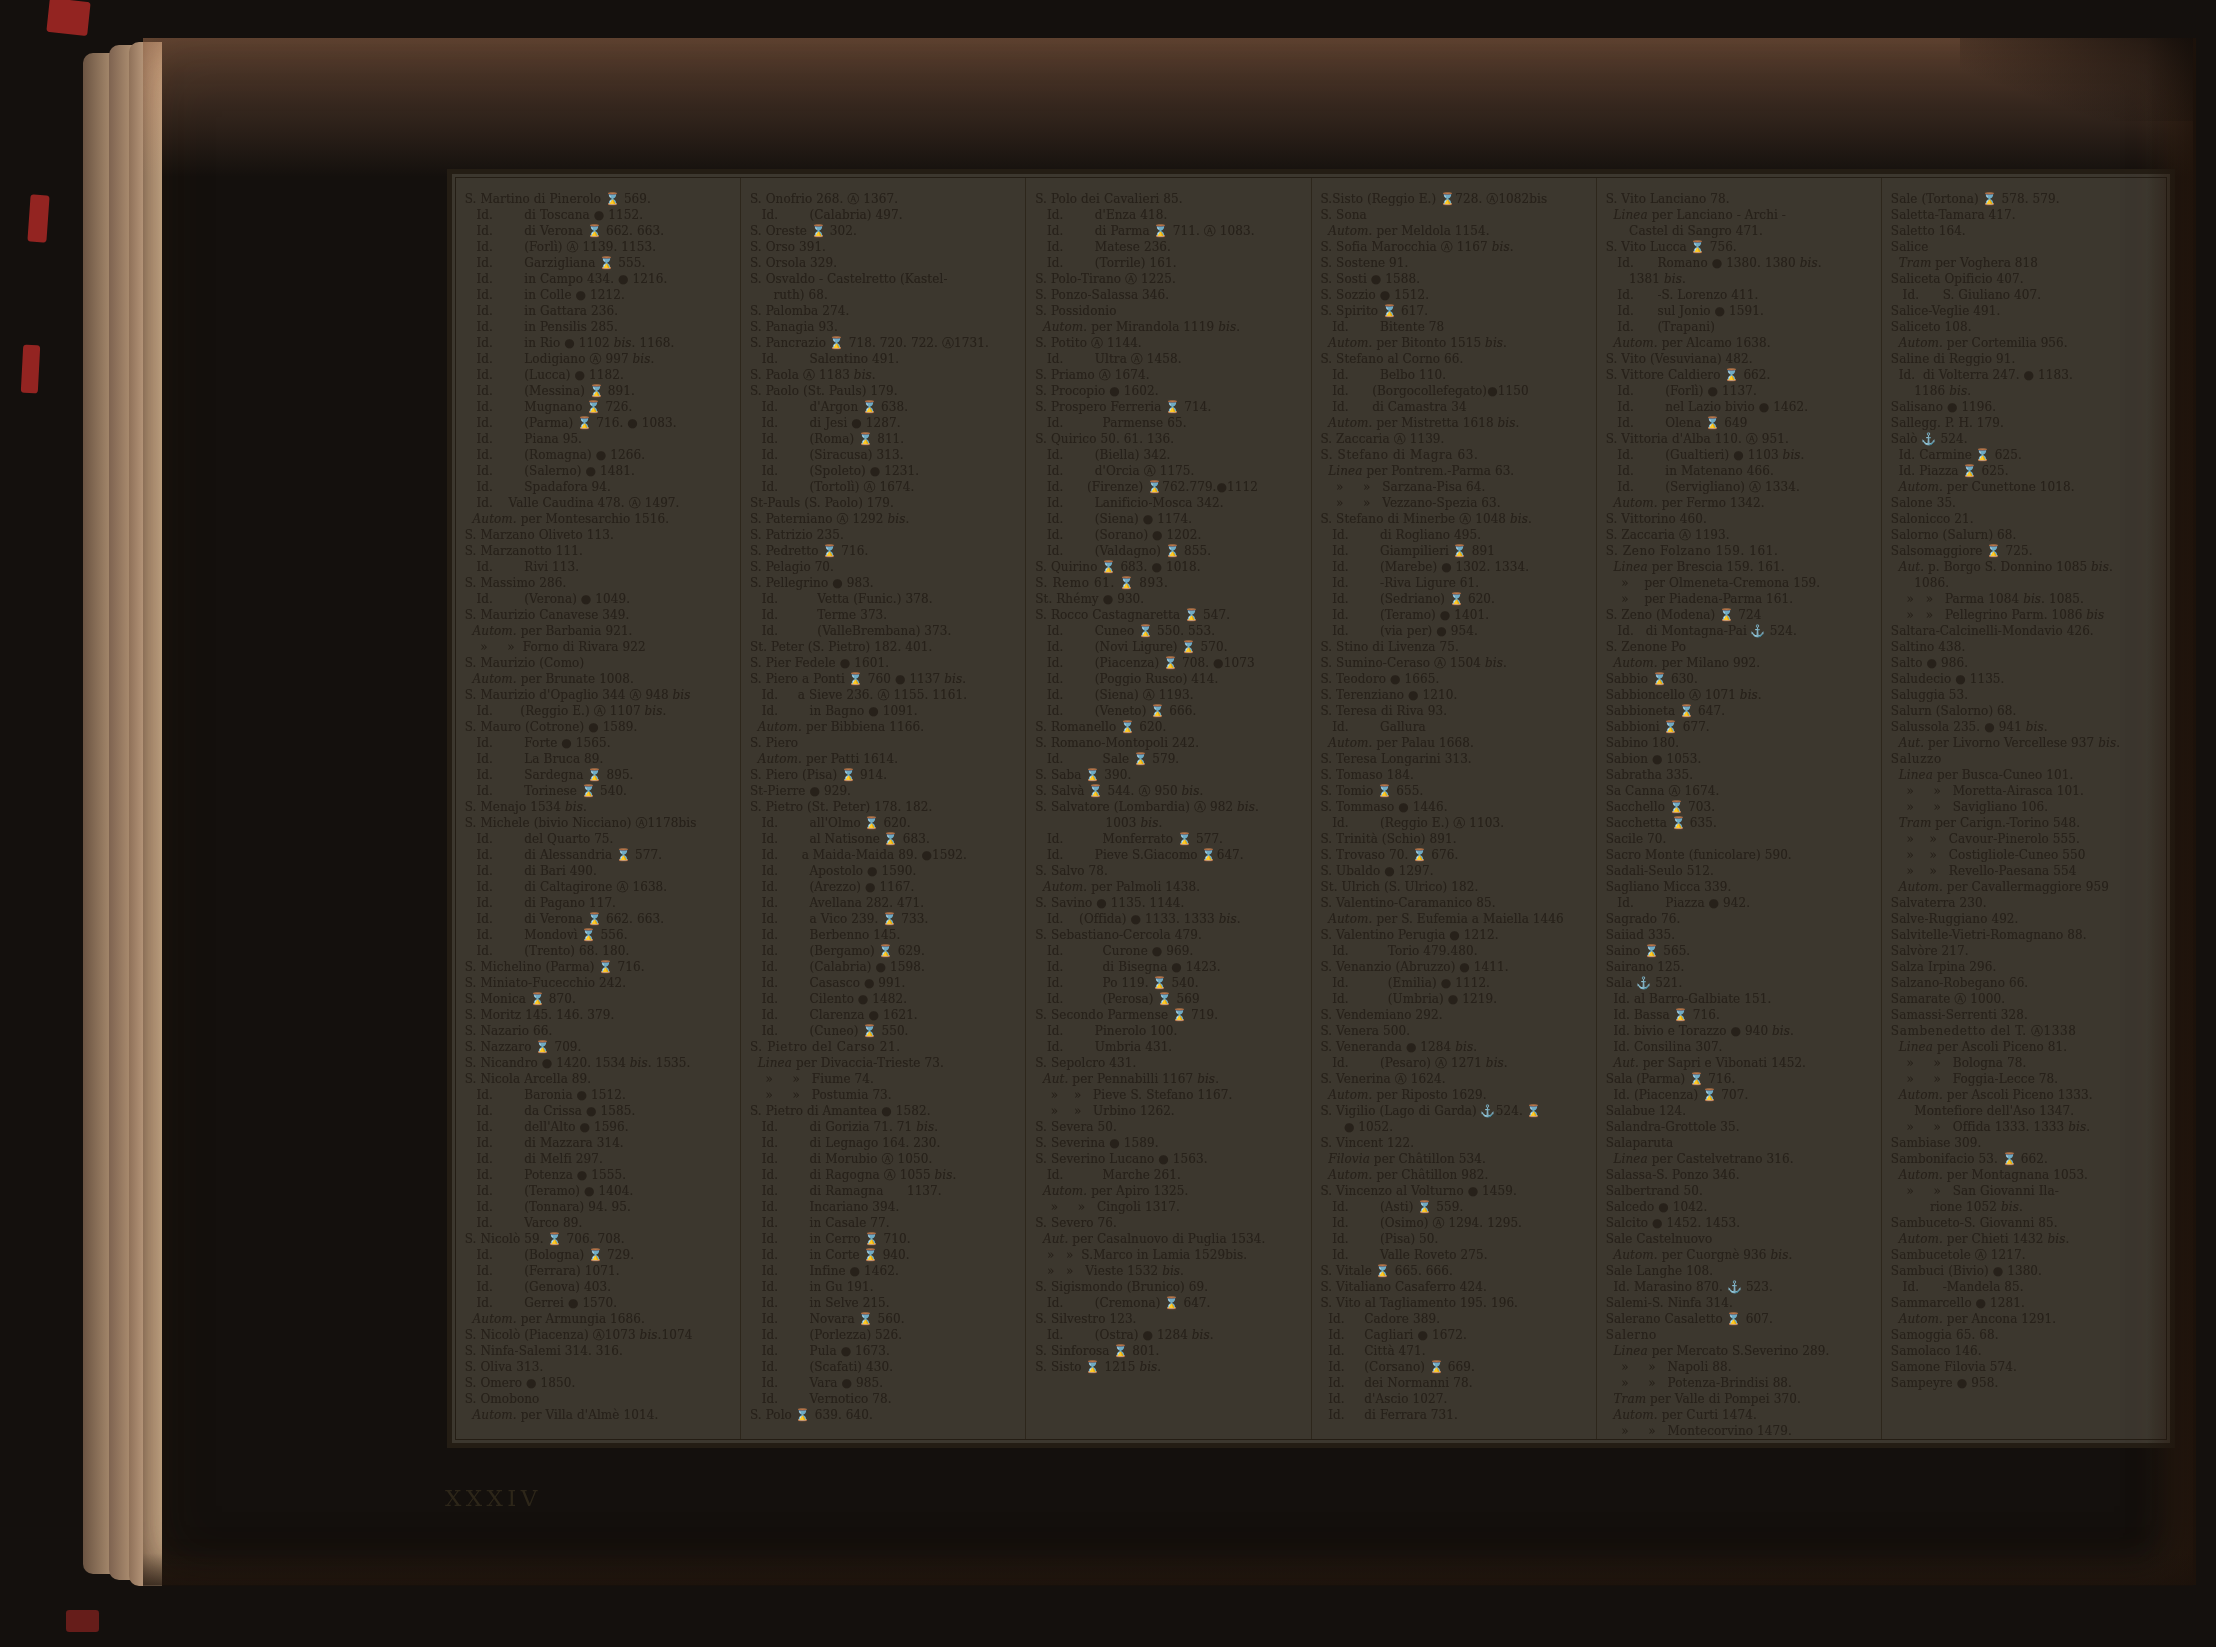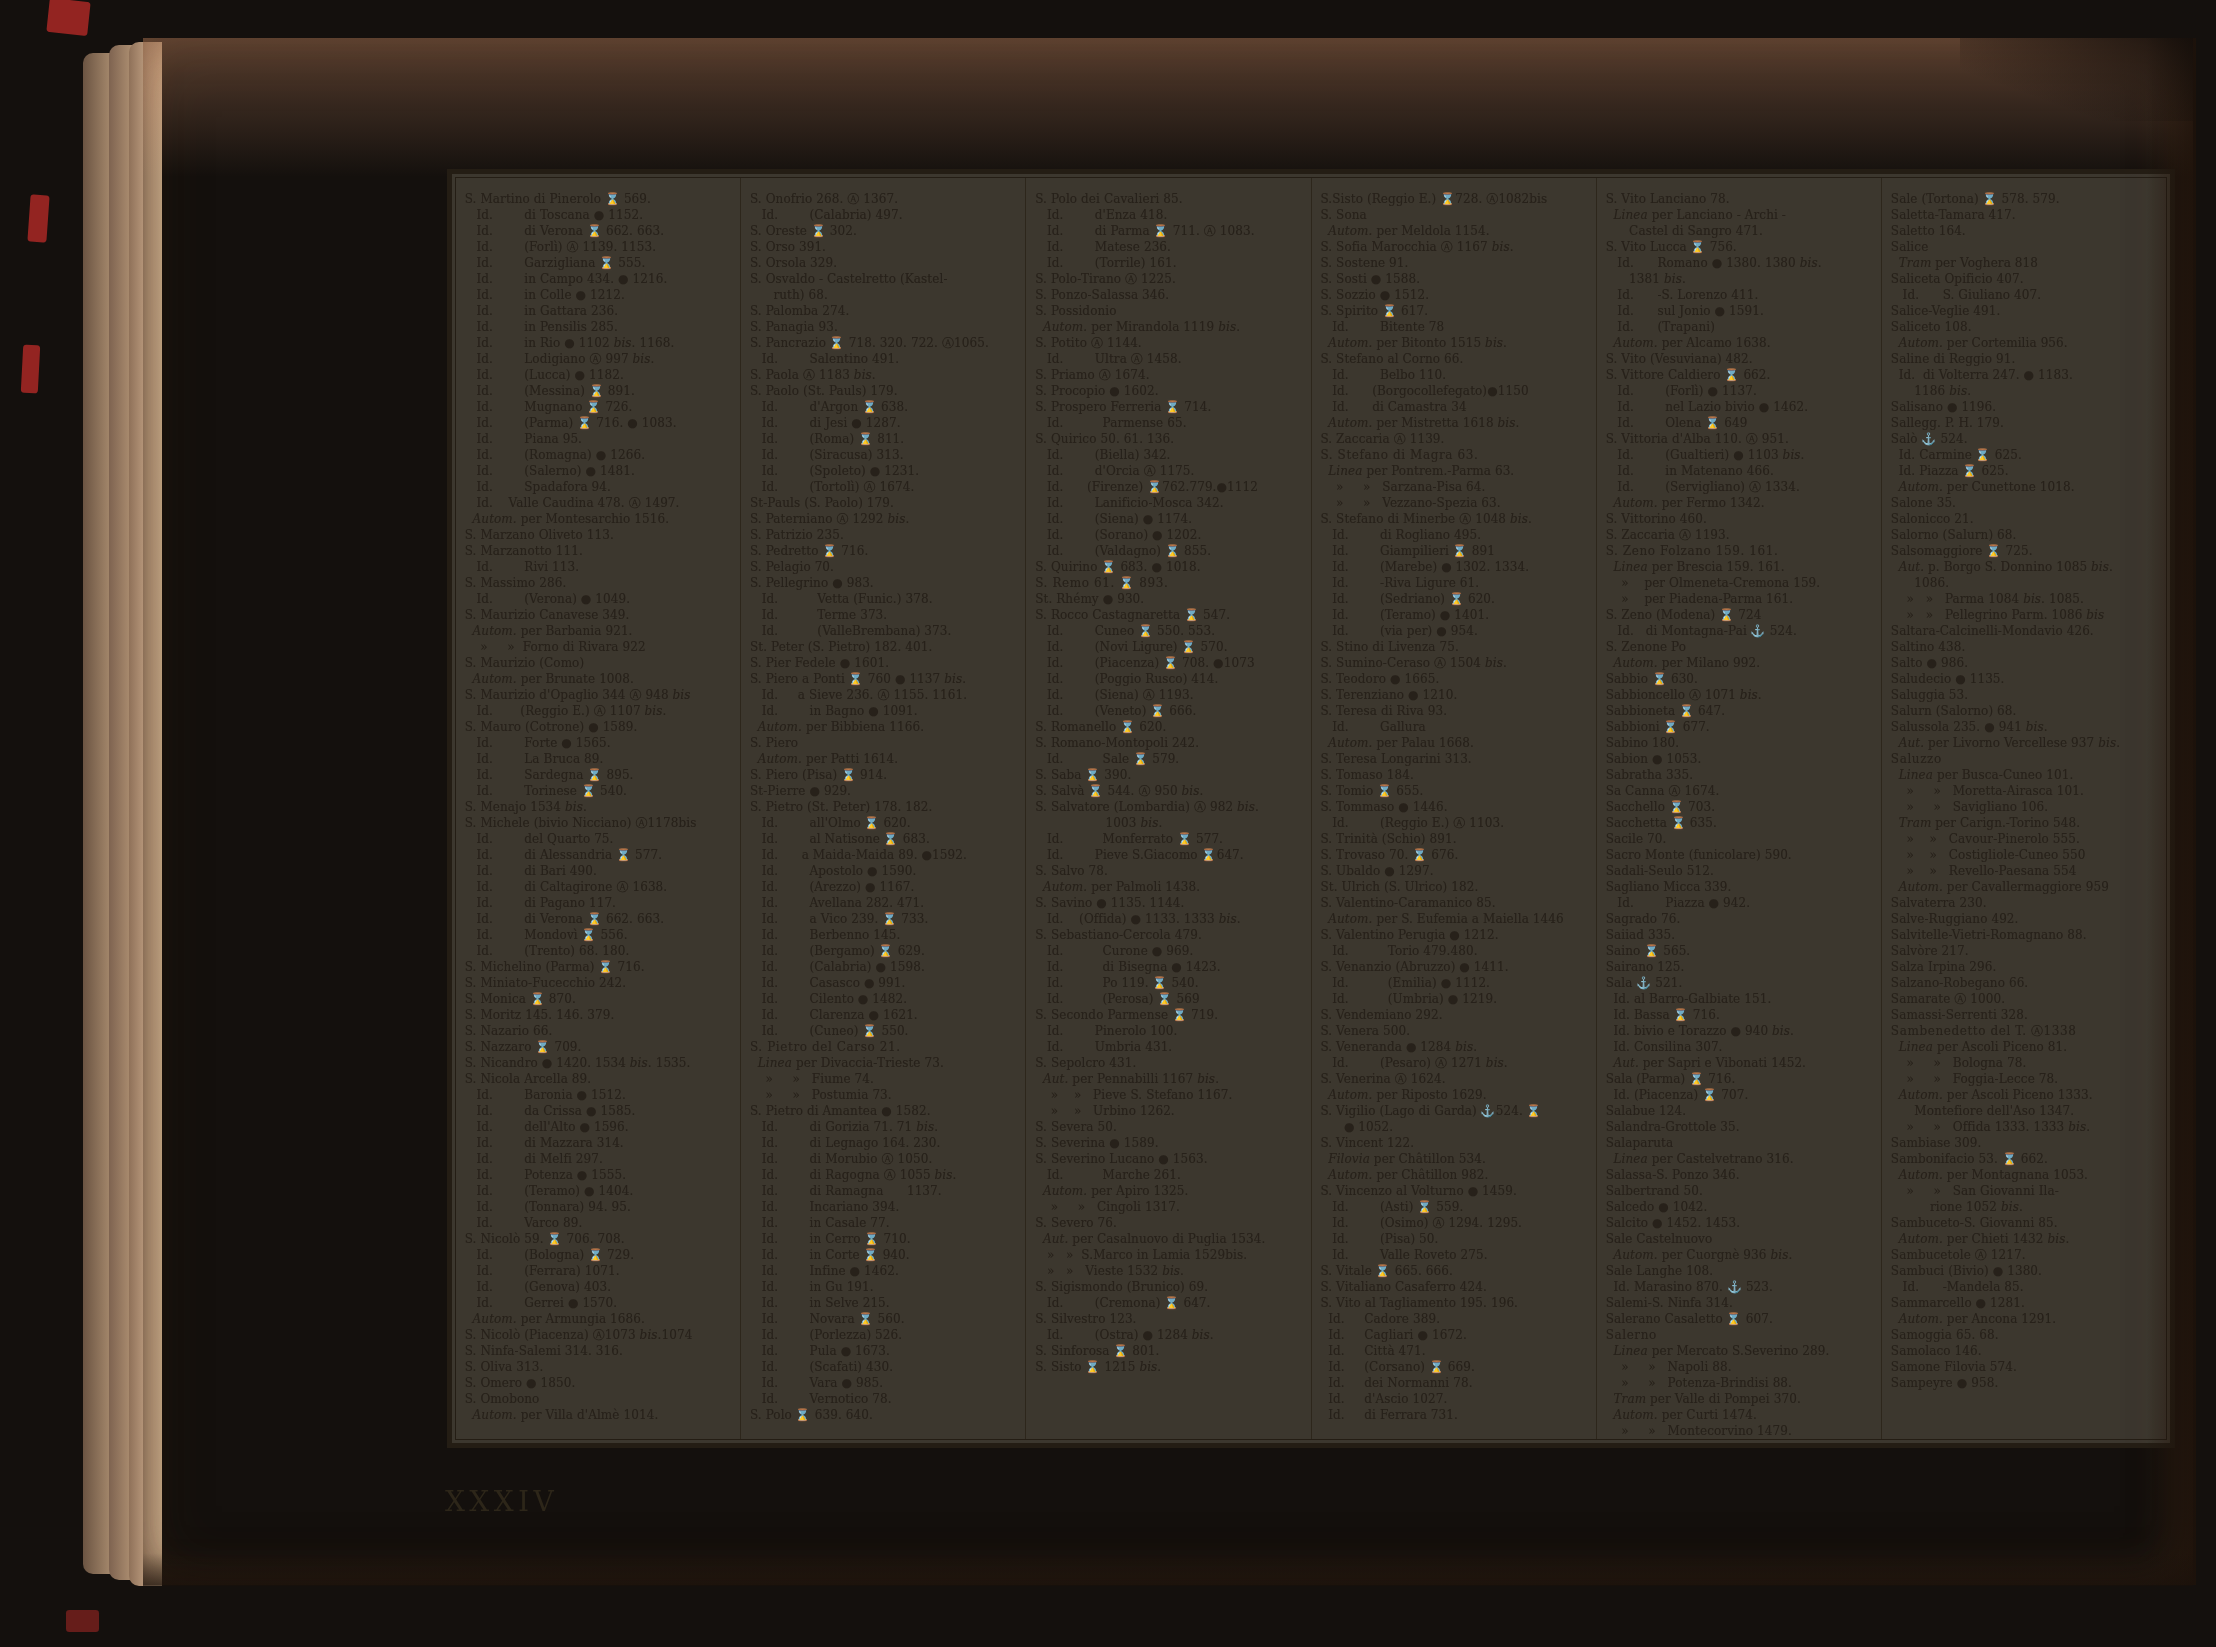--- a/index.html
+++ b/index.html
@@ -54,21 +54,21 @@
     white-space:pre;overflow:hidden;
     font-size:12px;line-height:16px;color:#27211677;
     color:#27211a;letter-spacing:0.1px;
     text-shadow:0 0 0.6px rgba(39,33,26,.35);
   }
   .line.b{font-weight:normal;font-size:12px;letter-spacing:0.6px;}
   .line i{font-style:italic;}
   
   .folio{
     position:absolute;left:302px;top:1447px;
-    font-size:28px;letter-spacing:4.4px;color:#2d2619;font-weight:500;
+    font-size:23px;letter-spacing:4.4px;color:#2d2619;font-weight:500;
   }
   .bottom-shade{position:absolute;left:0;bottom:-1.1px;width:100%;height:33px;
     background:linear-gradient(0deg,rgba(25,16,10,.65),rgba(25,16,10,0));}
 </style>
 </head>
 <body>
 
 <div class="red-mark m1"></div>
 <div class="red-mark m2"></div>
 <div class="red-mark m3"></div>
@@ -164,21 +164,21 @@
       <div class="col">
           <div class="line">S. Onofrio 268. Ⓐ 1367.</div>
           <div class="line">   Id.        (Calabria) 497.</div>
           <div class="line">S. Oreste ⌛ 302.</div>
           <div class="line">S. Orso 391.</div>
           <div class="line">S. Orsola 329.</div>
           <div class="line">S. Osvaldo - Castelretto (Kastel-</div>
           <div class="line">      ruth) 68.</div>
           <div class="line">S. Palomba 274.</div>
           <div class="line">S. Panagia 93.</div>
-          <div class="line">S. Pancrazio ⌛ 718. 320. 722. Ⓐ1065.</div>
+          <div class="line">S. Pancrazio ⌛ 718. 720. 722. Ⓐ1731.</div>
           <div class="line">   Id.        Salentino 491.</div>
           <div class="line">S. Paola Ⓐ 1183 <i>bis</i>.</div>
           <div class="line">S. Paolo (St. Pauls) 179.</div>
           <div class="line">   Id.        d'Argon ⌛ 638.</div>
           <div class="line">   Id.        di Jesi ● 1287.</div>
           <div class="line">   Id.        (Roma) ⌛ 811.</div>
           <div class="line">   Id.        (Siracusa) 313.</div>
           <div class="line">   Id.        (Spoleto) ● 1231.</div>
           <div class="line">   Id.        (Tortolì) Ⓐ 1674.</div>
           <div class="line">St-Pauls (S. Paolo) 179.</div>

